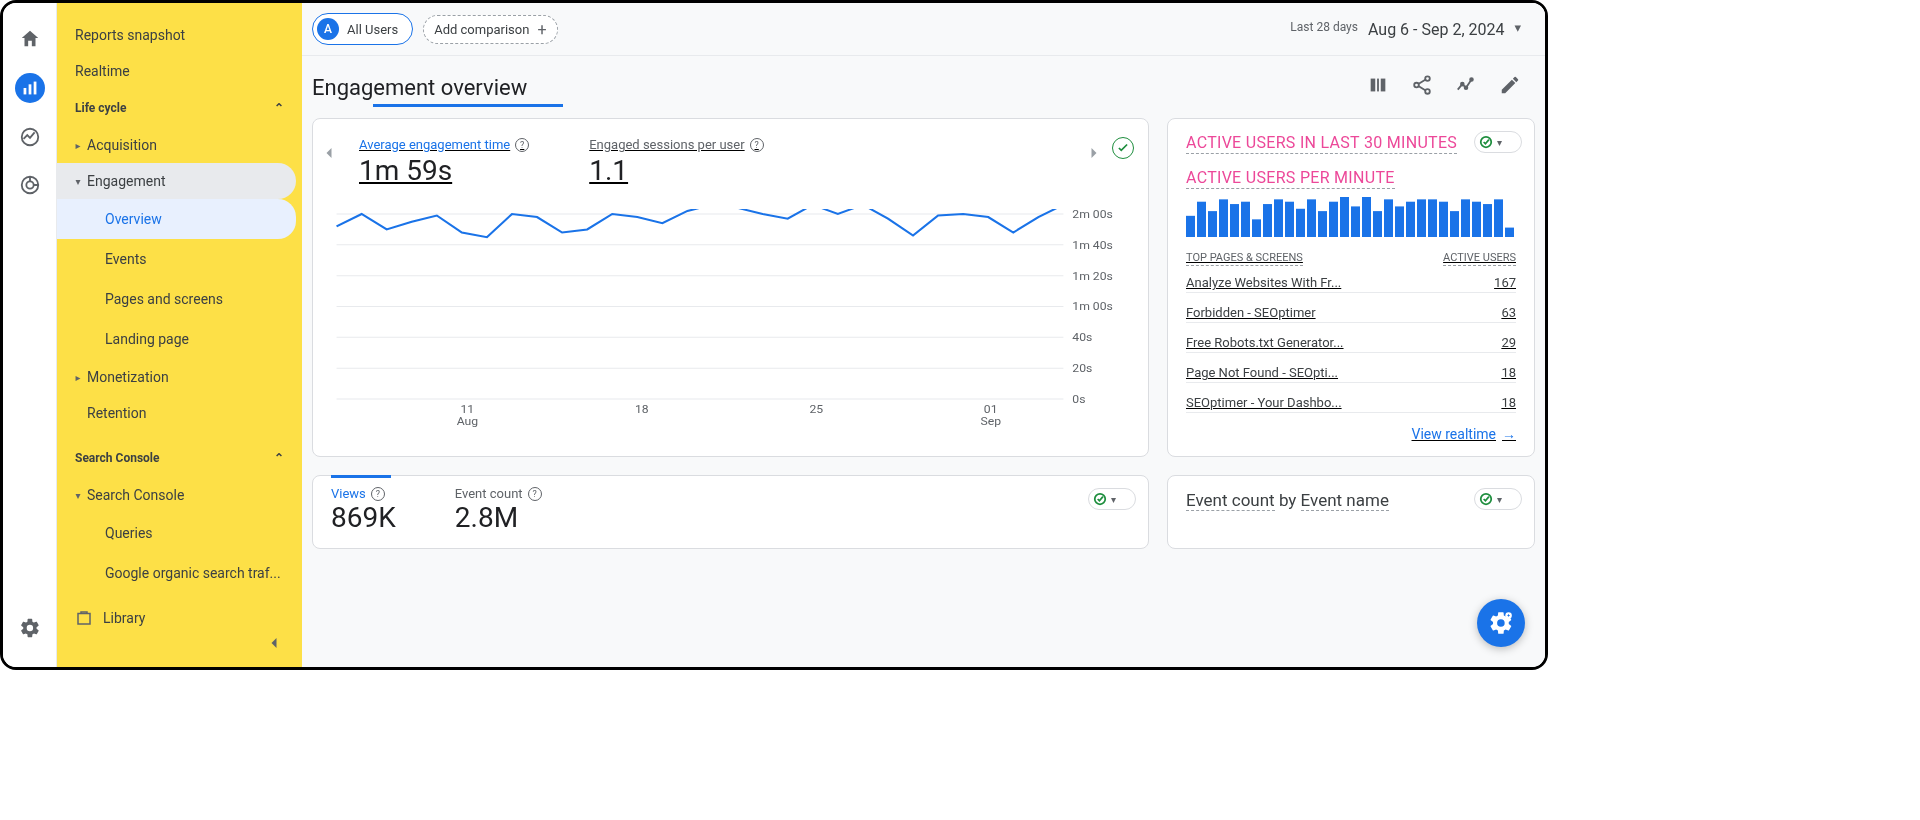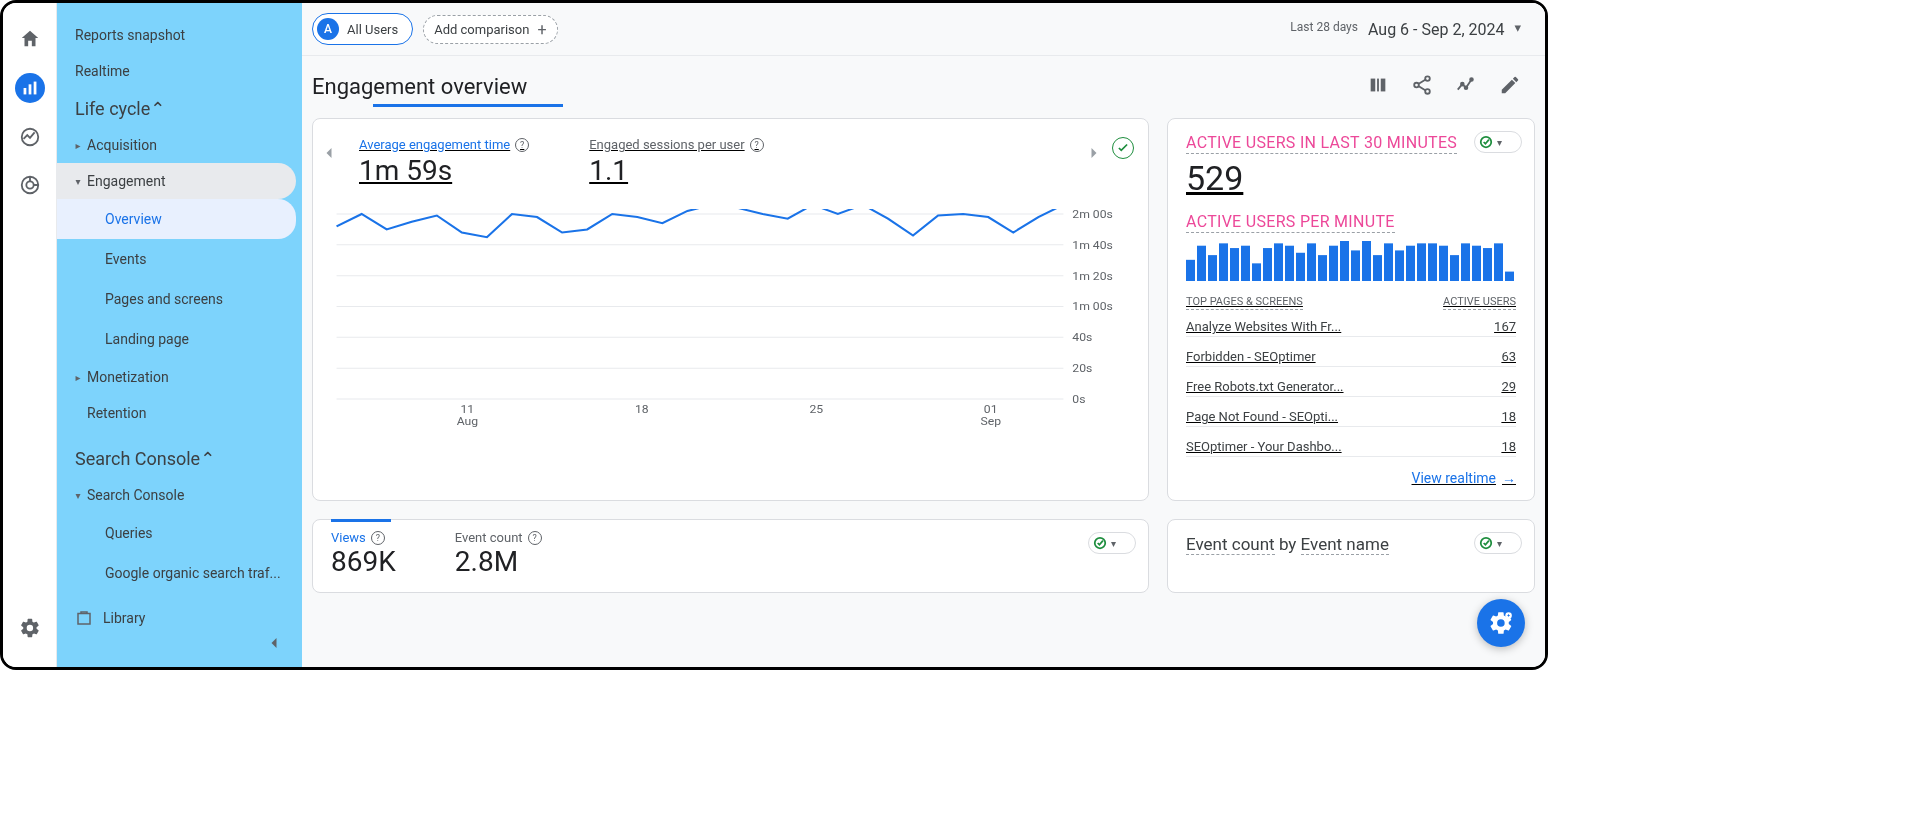--- a/index.html
+++ b/index.html
@@ -2,40 +2,40 @@
 <html><head>
 <meta charset="utf-8">
 <style>
 * { margin:0; padding:0; box-sizing:border-box; font-family: 'Google Sans', Roboto, Arial, sans-serif; }
 body { background:#fff; width:1548px; height:670px; overflow:hidden; border:3px solid #000; border-radius:16px; position:relative; }
 .layout { display:flex; height:100%; }
 .rail { width:54px; background:#fff; border-right:1px solid #e8eaed; display:flex; flex-direction:column; align-items:center; padding-top:22px; gap:20px; }
 .rail-icon { width:28px; height:28px; display:flex; align-items:center; justify-content:center; color:#5f6368; border-radius:50%; }
 .rail-icon.active { background:#1a73e8; color:#fff; width:30px; height:30px; }
 .rail-bottom { margin-top:auto; margin-bottom:25px; }
-.nav { width:245px; background:#7dd3fc; overflow-y:auto; padding-top:14px; position:relative; }
+.nav { width:245px; background:#fde047; overflow-y:auto; padding-top:14px; position:relative; }
 .nav-item { display:flex; align-items:center; height:36px; padding-left:18px; font-size:14px; color:#3c4043; cursor:pointer; border-radius:0 18px 18px 0; margin-right:6px; }
-.nav-section { display:flex; align-items:center; height:38px; padding:0 18px; font-size:18px; color:#3c4043; cursor:pointer; }
+.nav-section { display:flex; align-items:center; justify-content:space-between; height:38px; padding:0 18px; font-size:12px; color:#3c4043; cursor:pointer;font-weight:bold; }
 .nav-row { display:flex; align-items:center; height:36px; font-size:14px; color:#3c4043; cursor:pointer; border-radius:0 18px 18px 0; margin-right:6px; padding-left:12px; }
 .nav-row .arrow { width:18px; font-size:10px; color:#5f6368; display:inline-flex; justify-content:center; }
 .nav-row.selected-row { background:#e8eaed; }
 .nav-leaf { display:flex; align-items:center; height:40px; font-size:14px; color:#3c4043; cursor:pointer; border-radius:0 18px 18px 0; margin-right:6px; padding-left:48px; }
 .nav-leaf.active { background:#e8f0fe; color:#1a73e8; }
 .nav-lib { display:flex; align-items:center; gap:10px; padding-left:18px; height:38px; font-size:14px; color:#3c4043; margin-top:6px; }
 .nav-collapse { position:absolute; bottom:10px; right:18px; color:#5f6368; }
 .main { flex:1; background:#f8f9fa; overflow:auto; padding-bottom:20px; position:relative; }
 .topbar { display:flex; align-items:center; justify-content:space-between; padding:10px 24px 10px 10px; border-bottom:1px solid #e8eaed; background:#f8f9fa; }
 .chips { display:flex; gap:10px; align-items:center; }
 .chip { display:inline-flex; align-items:center; gap:8px; border:1px solid #1a73e8; border-radius:18px; padding:4px 14px 4px 4px; font-size:13px; color:#3c4043; background:#fff; }
 .chip .badge { width:22px; height:22px; border-radius:50%; background:#1a73e8; color:#fff; display:flex; align-items:center; justify-content:center; font-size:12px; font-weight:500; }
 .chip-dashed { display:inline-flex; align-items:center; gap:8px; border:1px dashed #9aa0a6; border-radius:18px; padding:4px 10px; font-size:13px; color:#3c4043; background:#fff; }
 .daterange { display:flex; align-items:flex-start; gap:10px; font-size:13px; color:#3c4043; }
 .daterange .lbl { color:#5f6368; font-size:12px; }
 .daterange .val { font-size:16px; }
-.titlebar { display:flex; align-items:flex-start; justify-content:space-between; padding:18px 24px 18px 10px; }
+.titlebar { display:flex; align-items:center; justify-content:space-between; padding:18px 24px 18px 10px; }
 .titlebar h1 { font-size:22px; font-weight:400; color:#202124; }
 .title-actions { display:flex; gap:22px; color:#5f6368; }
 .cards-row { display:flex; gap:18px; padding:0 10px;text-decoration:underline; }
 .card { background:#fff; border:1px solid #dadce0; border-radius:8px; padding:14px 18px 14px 18px; }
 .card-main { flex:1; min-width:0; position:relative; }
 .card-side { width:368px; }
 .metric-tabs { display:flex; align-items:flex-start; gap:0; position:relative; padding:0 28px; }
 .metric-tab { padding:4px 20px 4px 0; margin-right:40px; cursor:pointer; }
 .metric-tab .mlabel { font-size:13px; color:#5f6368; display:flex; align-items:center; gap:5px; }
 .metric-tab.active .mlabel { color:#1a73e8; }
@@ -271,21 +271,20 @@
 
       <div class="card card-side" style="position:relative">
         <div class="check-badge combo" style="top:12px;right:12px">
           <svg width="14" height="14" viewBox="0 0 24 24" fill="none" stroke="#1e8e3e" stroke-width="3">
               <circle cx="12" cy="12" r="9"></circle>
               <path d="M8 12l3 3 6-7"></path>
             </svg>
           <span style="color:#5f6368;font-size:10px">▾</span>
         </div>
         <div class="side-title">ACTIVE USERS IN LAST 30 MINUTES</div>
-        <div class="side-big">529</div>
         <div class="side-title" style="margin-top:14px">ACTIVE USERS PER MINUTE</div>
         <svg class="bars-svg" id="bars-chart" viewBox="0 0 330 40" preserveAspectRatio="none">
             <rect x="0" y="18.823529411764707" width="9" height="21.176470588235293" class="bar"></rect>
             <rect x="11" y="4.705882352941174" width="9" height="35.294117647058826" class="bar"></rect>
             <rect x="22" y="14.117647058823529" width="9" height="25.88235294117647" class="bar"></rect>
             <rect x="33" y="2.352941176470587" width="9" height="37.64705882352941" class="bar"></rect>
             <rect x="44" y="7.058823529411768" width="9" height="32.94117647058823" class="bar"></rect>
             <rect x="55" y="4.705882352941174" width="9" height="35.294117647058826" class="bar"></rect>
             <rect x="66" y="22.352941176470587" width="9" height="17.647058823529413" class="bar"></rect>
             <rect x="77" y="7.058823529411768" width="9" height="32.94117647058823" class="bar"></rect>

